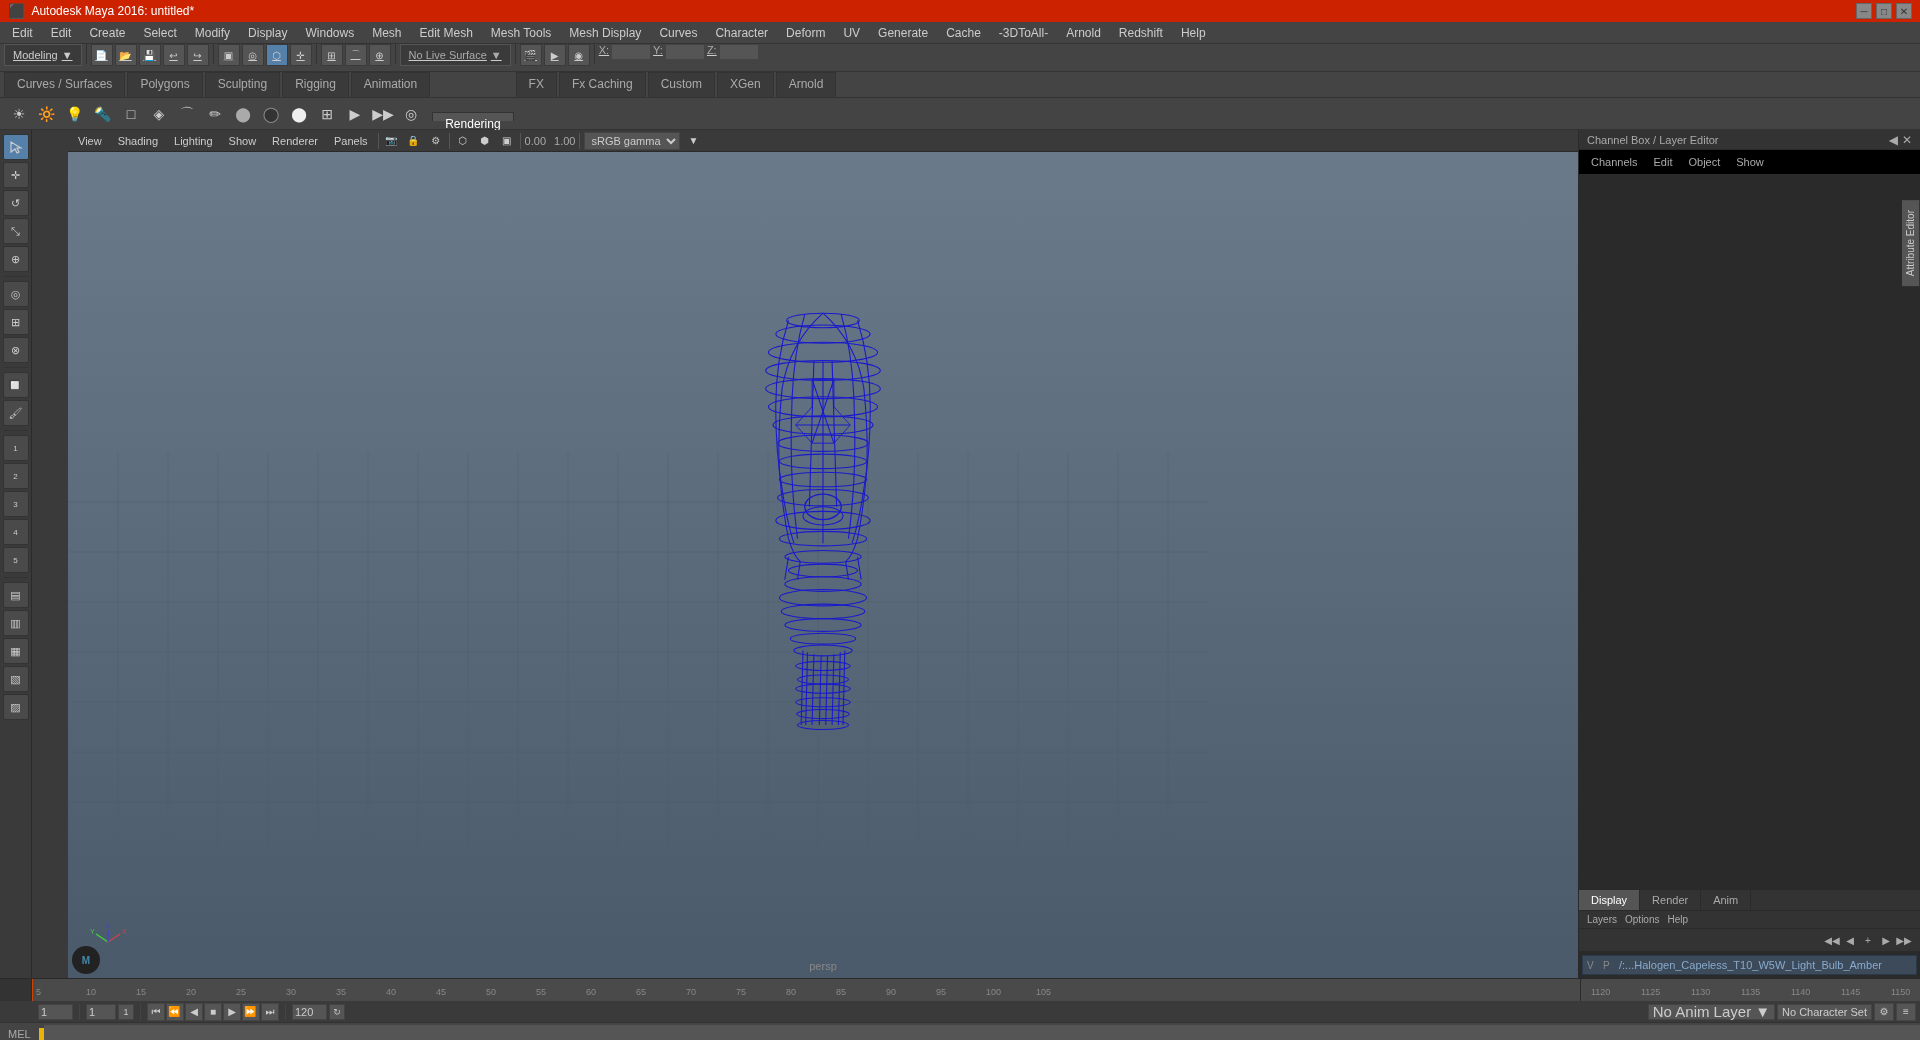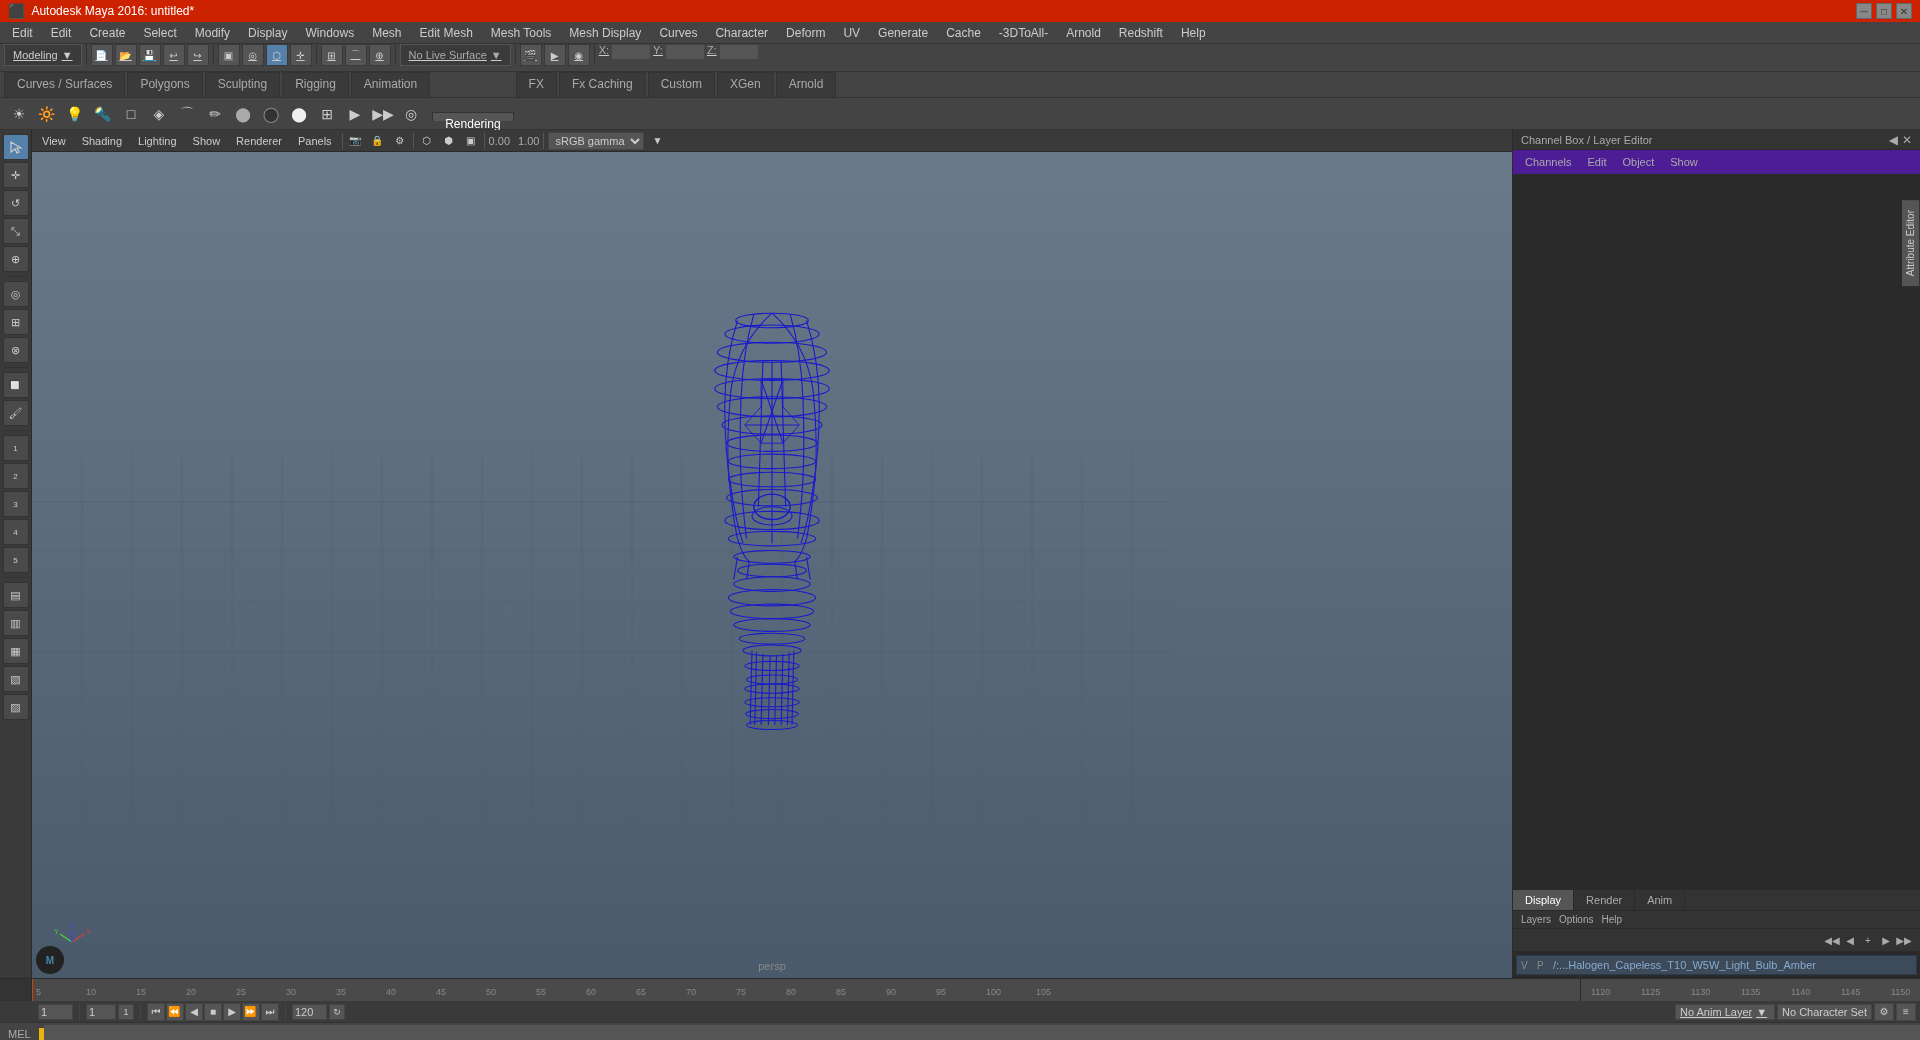--- a/index.html
+++ b/index.html
@@ -147,20 +147,21 @@
     .left-btn.active { background: #5580aa; }
     .left-sep { width: 24px; height: 1px; background: #333; margin: 2px 0; }
 
     
     #viewport-area {
       flex: 1;
       display: flex;
       flex-direction: column;
       background: #ec4899;
       position: relative;
+      margin-left: 36px;
     }
 
     
     #viewport-toolbar {
       height: 22px;
       background: #3a3a3a;
       display: flex;
       align-items: center;
       padding: 0 4px;
       gap: 4px;
@@ -226,21 +227,21 @@
     #maya-logo {
       position: absolute;
       bottom: 8px;
       left: 0px;
       width: 32px; height: 32px;
       display: flex; align-items: center; justify-content: center;
     }
 
     
     #right-panel {
-      width: 408px;
+      width: 342px;
       background: #3a3a3a;
       border-left: 1px solid #2a2a2a;
       display: flex;
       flex-direction: column;
     }
     #right-panel-header {
       height: 20px;
       background: #333;
       display: flex;
       align-items: center;
@@ -248,21 +249,21 @@
       padding: 0 8px;
       border-bottom: 1px solid #2a2a2a;
     }
     #right-panel-title { font-size: 11px; color: #aaa; }
     #right-panel-tabs {
       display: flex;
       align-items: center;
       gap: 8px;
       padding: 4px 8px;
       border-bottom: 1px solid #2a2a2a;
-      background: #4c1d95;
+      background: #000000;
     }
     .rp-tab { font-size: 11px; color: #aaa; cursor: pointer; padding: 2px 4px; }
     #channel-content {
       flex: 1;
       background: #2a2a2a;
     }
     #right-panel-bottom {
       border-top: 1px solid #2a2a2a;
     }
     #display-tabs {
@@ -331,24 +332,23 @@
     }
     .bb-input {
       width: 40px; height: 16px;
       background: #555; border: 1px solid #444;
       color: #ccc; font-size: 11px; padding: 0 2px;
     }
     .bb-label { font-size: 11px; color: #aaa; }
     .bb-sep { width: 1px; height: 16px; background: #444; margin: 0 4px; }
     .bb-anim-layer {
       background: #555; border: 1px solid #444;
-      color: #ccc; font-size: 11px; padding: 0 4px;
+      color: #ccc; font-size: 15px; padding: 0 4px;
       height: 16px; display: flex; align-items: center;
       min-width: 100px;
-      text-decoration: underline;
     }
     .bb-char-set {
       background: #555; border: 1px solid #444;
       color: #ccc; font-size: 11px; padding: 0 4px;
       height: 16px; display: flex; align-items: center;
       min-width: 80px;
     }
     .bb-spacer { flex: 1; }
 
     

